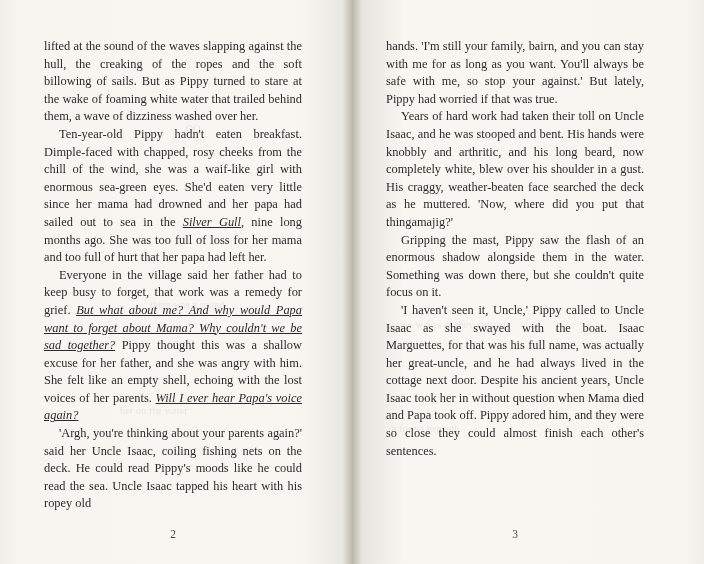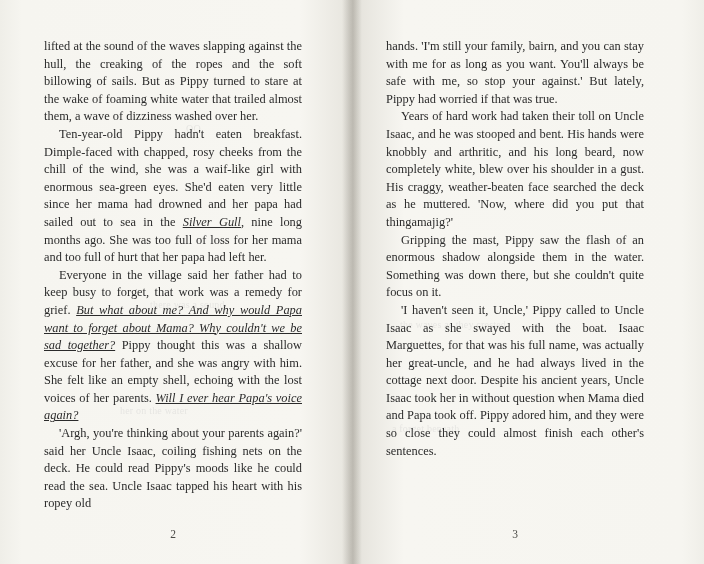--- a/index.html
+++ b/index.html
@@ -93,21 +93,21 @@
   <div class="page-right"></div>
   <div class="gutter"></div>
 
   <div class="bleed" style="left:186px; top:120px;">OO</div>
   <div class="bleed" style="left:150px; top:296px;">there was a sound</div>
   <div class="bleed" style="left:120px; top:402px;">her on the water</div>
   <div class="bleed" style="left:400px; top:300px;margin-top:16px;">the waves as they crested</div>
   <div class="bleed" style="left:392px; top:420px;">a forget beneath</div>
 
   <div class="col left" id="left-col">
-      <p>lifted at the sound of the waves slapping against the hull, the creaking of the ropes and the soft billowing of sails. But as Pippy turned to stare at the wake of foaming white water that trailed almost them, a wave of dizziness washed over her.</p>
+      <p>lifted at the sound of the waves slapping against the hull, the creaking of the ropes and the soft billowing of sails. But as Pippy turned to stare at the wake of foaming white water that trailed behind them, a wave of dizziness washed over her.</p>
       <p class="indent">Ten-year-old Pippy hadn't eaten breakfast. Dimple-faced with chapped, rosy cheeks from the chill of the wind, she was a waif-like girl with enormous sea-green eyes. She'd eaten very little since her mama had drowned and her papa had sailed out to sea in the <em>Silver Gull</em>, nine long months ago. She was too full of loss for her mama and too full of hurt that her papa had left her.</p>
       <p class="indent">Everyone in the village said her father had to keep busy to forget, that work was a remedy for grief. <em>But what about me? And why would Papa want to forget about Mama? Why couldn't we be sad together?</em> Pippy thought this was a shallow excuse for her father, and she was angry with him. She felt like an empty shell, echoing with the lost voices of her parents. <em>Will I ever hear Papa's voice again?</em></p>
       <p class="indent">'Argh, you're thinking about your parents again?' said her Uncle Isaac, coiling fishing nets on the deck. He could read Pippy's moods like he could read the sea. Uncle Isaac tapped his heart with his ropey old</p>
     </div>
   <div class="col right" id="right-col">
       <p>hands. 'I'm still your family, bairn, and you can stay with me for as long as you want. You'll always be safe with me, so stop your against.' But lately, Pippy had worried if that was true.</p>
       <p class="indent">Years of hard work had taken their toll on Uncle Isaac, and he was stooped and bent. His hands were knobbly and arthritic, and his long beard, now completely white, blew over his shoulder in a gust. His craggy, weather-beaten face searched the deck as he muttered. 'Now, where did you put that thingamajig?'</p>
       <p class="indent">Gripping the mast, Pippy saw the flash of an enormous shadow alongside them in the water. Something was down there, but she couldn't quite focus on it.</p>
       <p class="indent">'I haven't seen it, Uncle,' Pippy called to Uncle Isaac as she swayed with the boat. Isaac Marguettes, for that was his full name, was actually her great-uncle, and he had always lived in the cottage next door. Despite his ancient years, Uncle Isaac took her in without question when Mama died and Papa took off. Pippy adored him, and they were so close they could almost finish each other's sentences.</p>
     </div>

